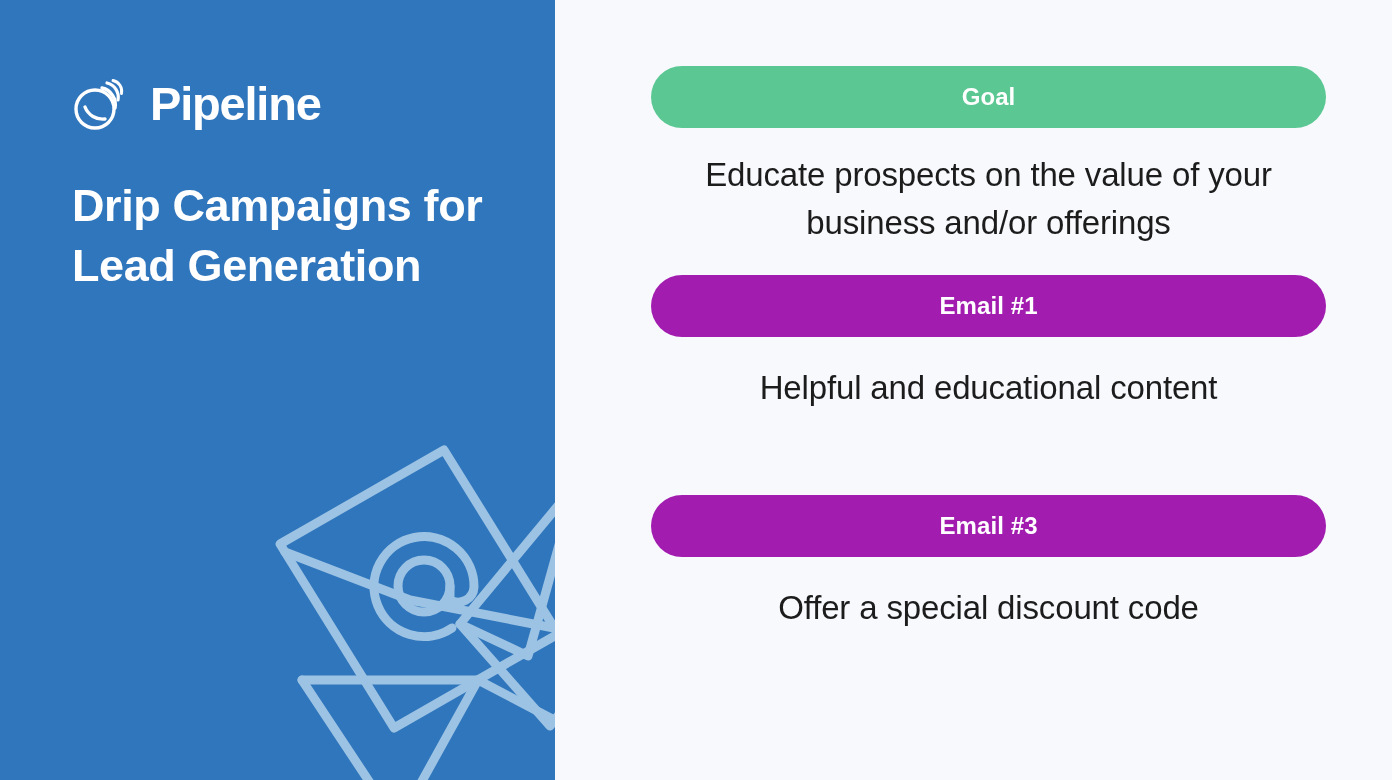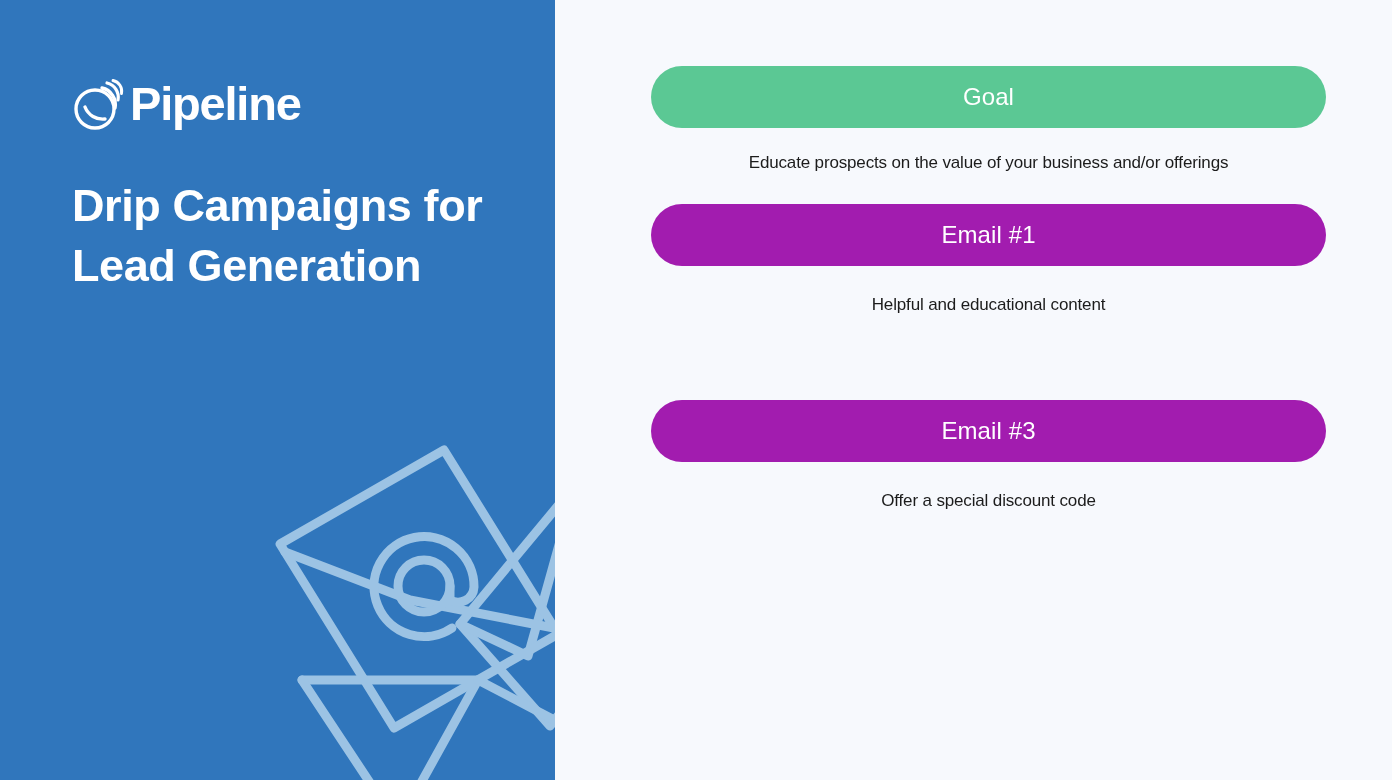--- a/index.html
+++ b/index.html
@@ -32,20 +32,21 @@
     overflow:hidden;
     flex:0 0 555px;
   }
 
   .brand {
     position:absolute;
     left:72px;
     top:74px;
     display:flex;
     align-items:center;
+    gap:20px;
     z-index:3;
   }
 
   .brand-mark {
     width:58px;
     height:58px;
     display:block;
   }
 
   .brand-name {
@@ -91,31 +92,31 @@
   .flow { width:675px; }
 
   .pill {
     width:675px;
     height:62px;
     border-radius:31px;
     display:flex;
     align-items:center;
     justify-content:center;
     font-size:24px;
-    font-weight:normal;
+    font-weight:bold;
     color:#ffffff;
     letter-spacing:0.1px;
   }
 
   .pill.goal  { background:#5bc894; }
   .pill.email { background:#a21caf; }
 
   .caption {
     width:675px;
-    font-size:17px;
+    font-size:33px;
     color:#1c1c1c;
     line-height:1.45;
     text-align:center;
     letter-spacing:-0.15px;
   }
 
   .gap-goal    { height:23px; }
   .gap-after-1 { height:28px; }
   .gap-before  { height:27px; }
   .gap-after   { height:28px; }

